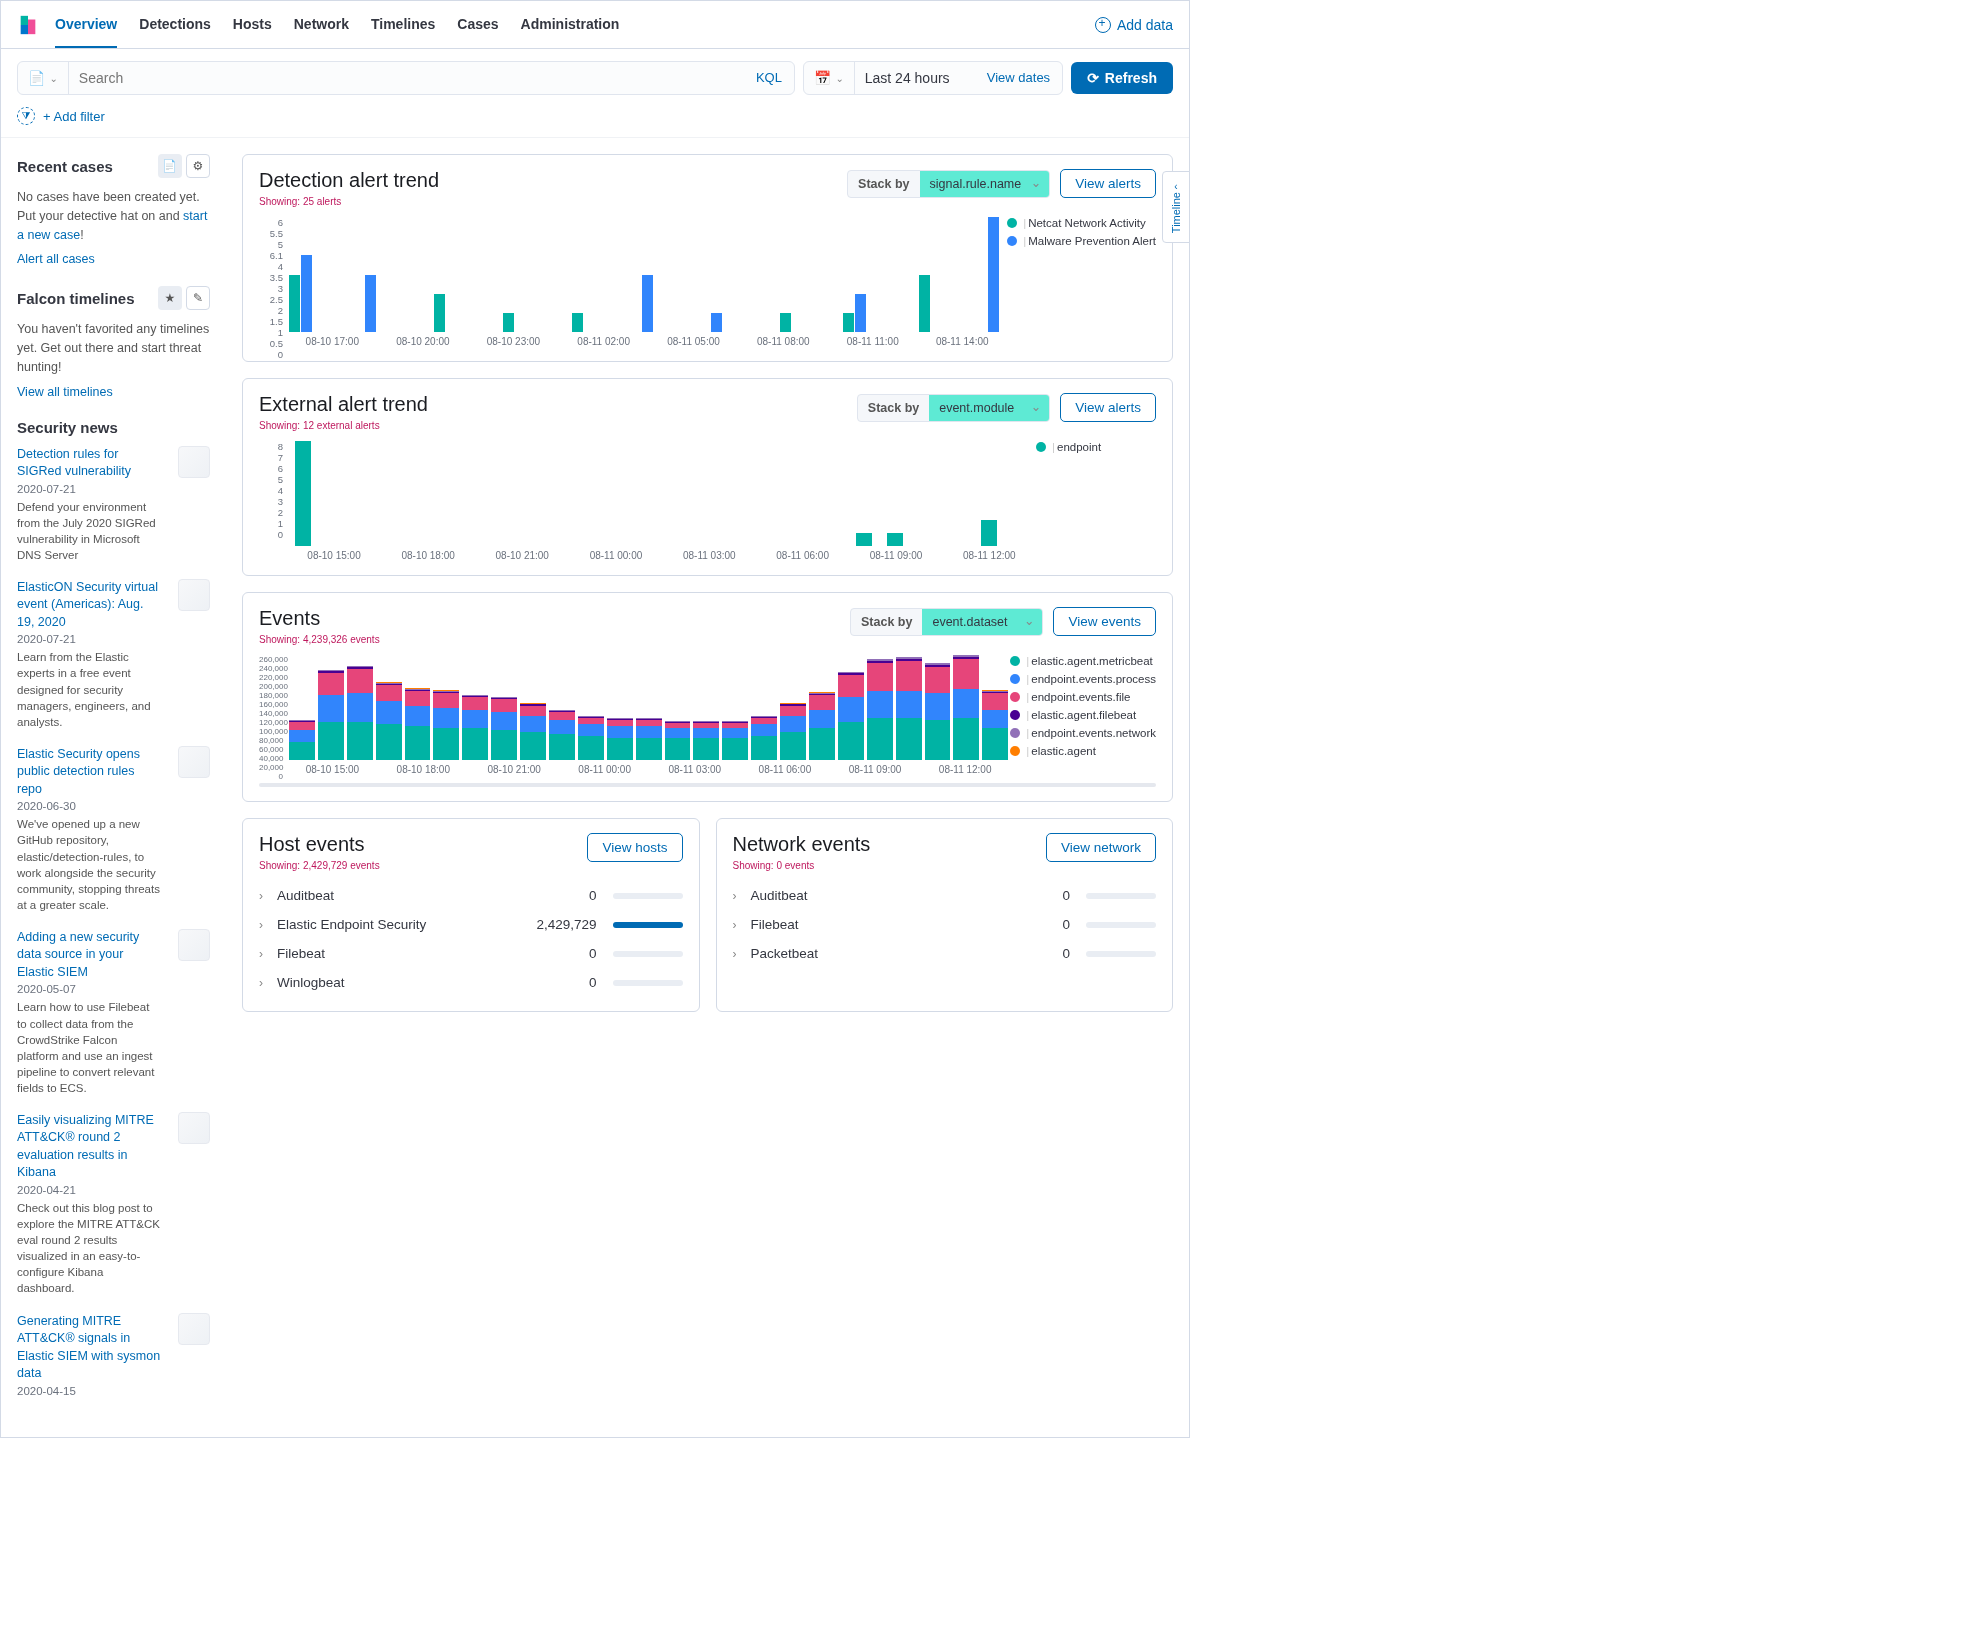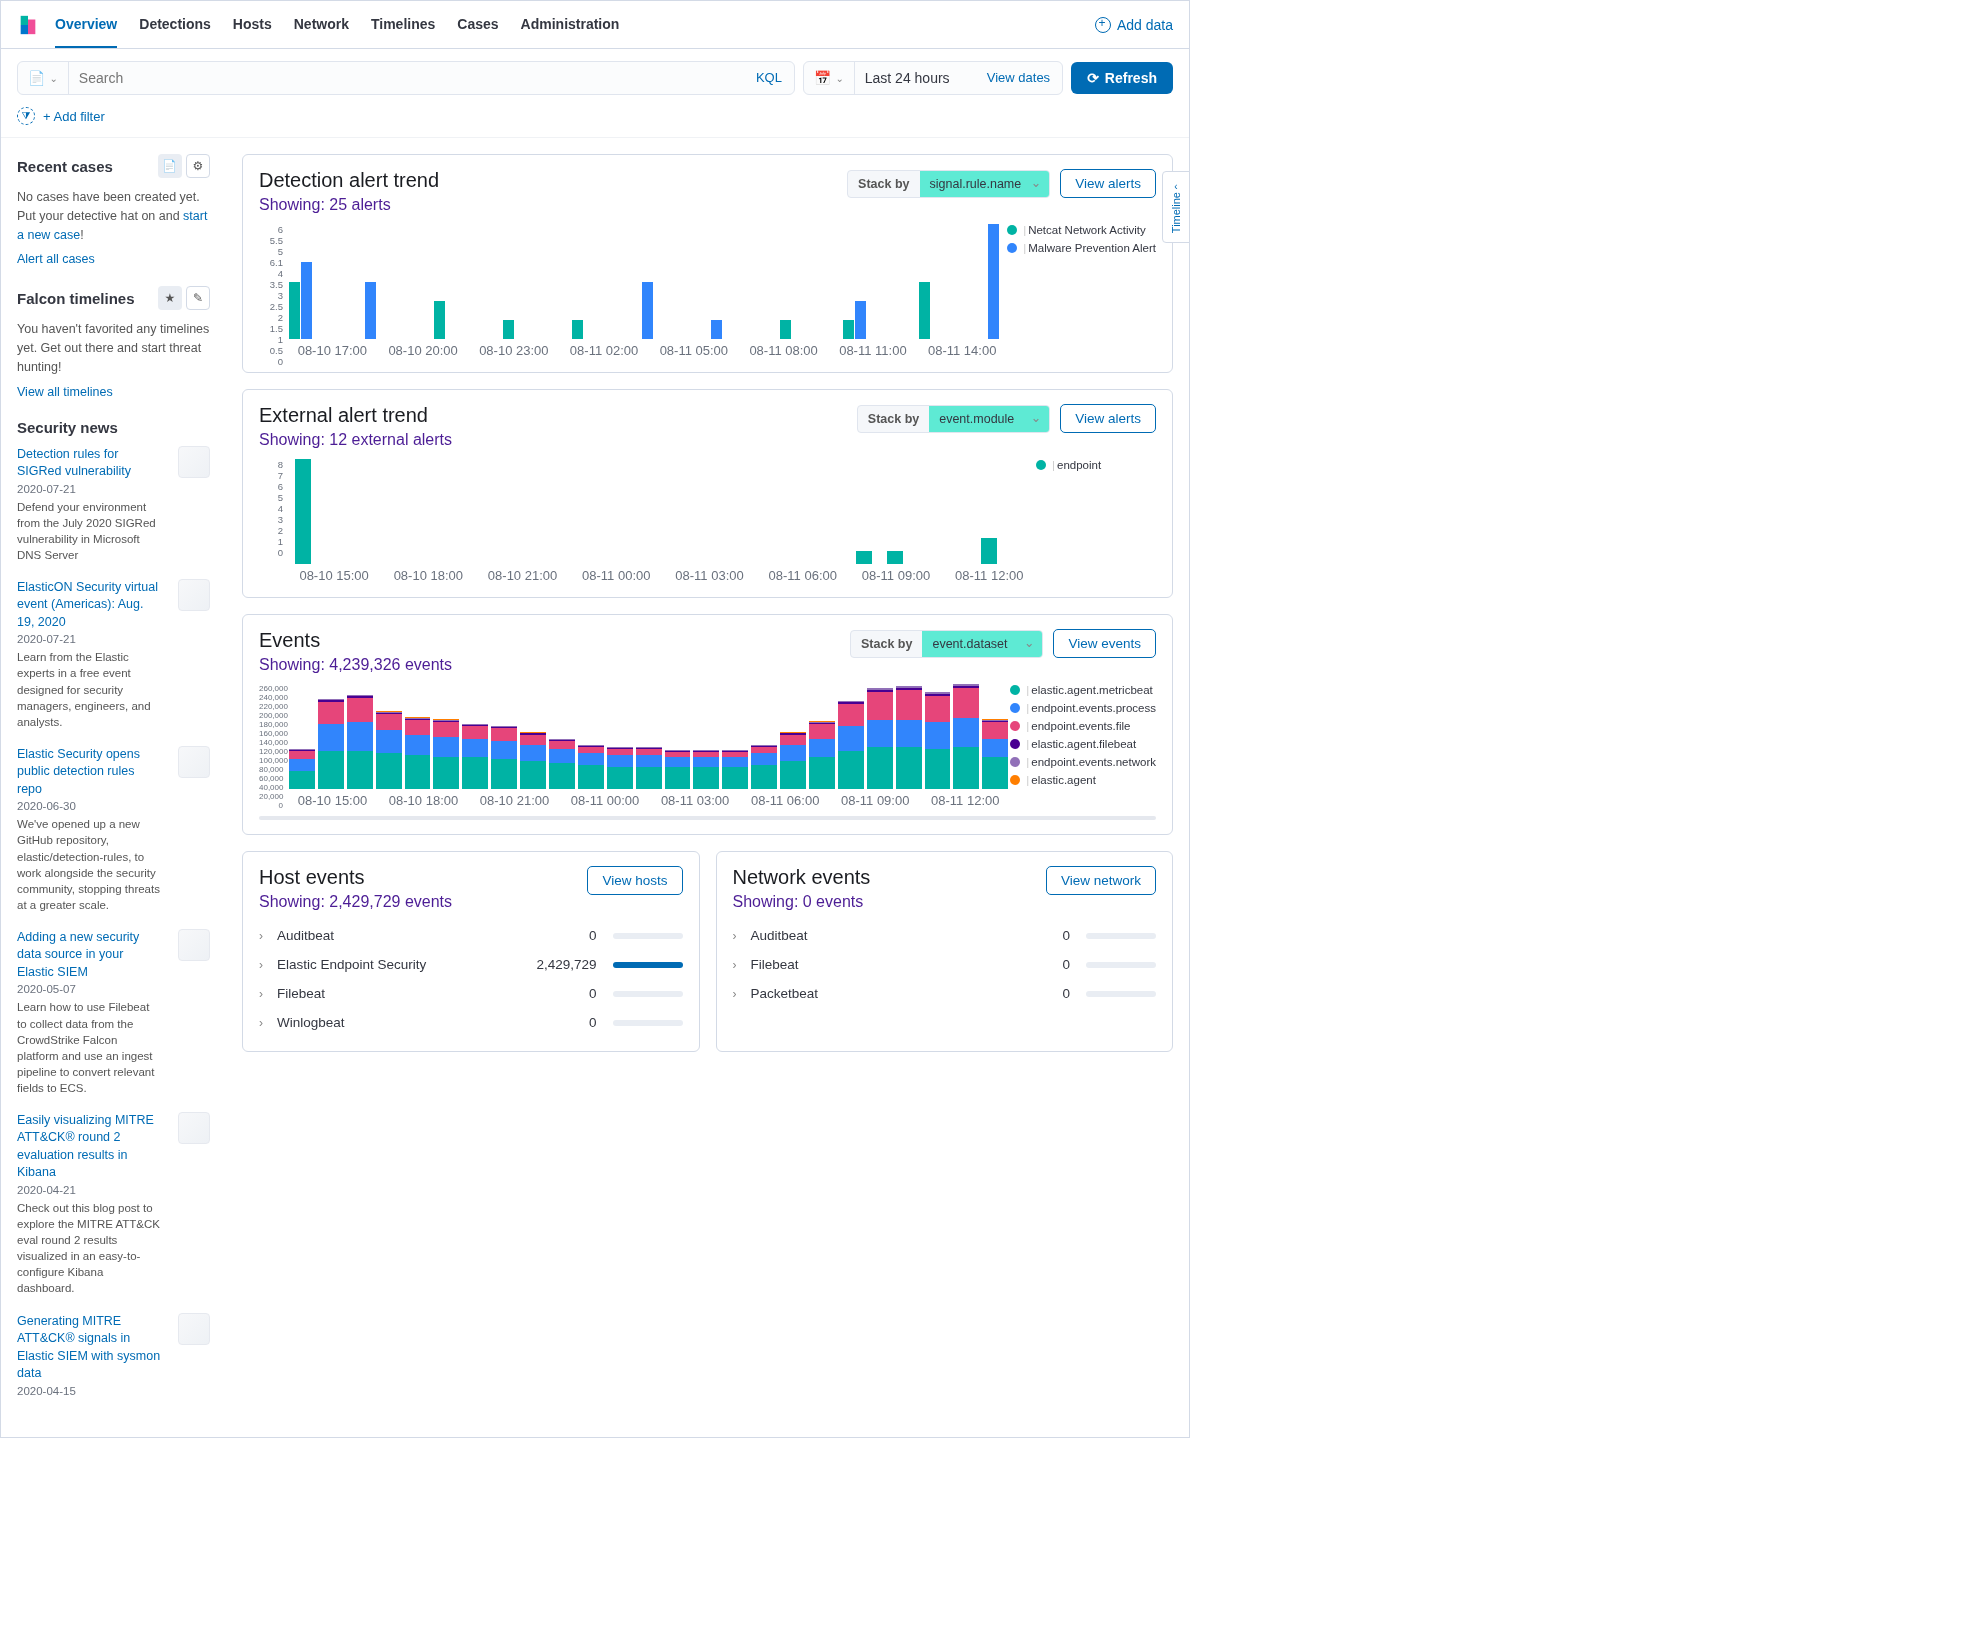--- a/index.html
+++ b/index.html
@@ -40,32 +40,32 @@
 .news-item{margin-bottom:16px;display:flex;gap:16px;}
 .news-body{flex:1;}
 .news-title{font-size:12.5px;color:#006bb4;cursor:pointer;line-height:1.4;}
 .news-date{font-size:11.5px;color:#6a717d;margin:2px 0 4px;}
 .news-desc{font-size:11.5px;color:#555;line-height:1.4;}
 .thumb{width:32px;height:32px;border:1px solid #e6e9ef;border-radius:4px;background:linear-gradient(135deg,#f7f8fa,#eef1f5);flex-shrink:0;}
 .content { flex:1; padding:16px; display:flex; flex-direction:column; gap:16px;}
 .panel { border:1px solid #d3dae6; border-radius:6px; padding:14px 16px; background:#fff;}
 .panel-hdr{display:flex;align-items:flex-start;justify-content:space-between;margin-bottom:10px;}
 .p-title{font-size:20px;font-weight:500;color:#1a1c21;}
-.p-sub{font-size:16px;color:#4c1d95;margin-top:4px;}
+.p-sub{font-size:10px;color:#be185d;margin-top:4px;}
 .p-ctrl{display:flex;align-items:center;gap:10px;}
 .stack-sel{display:flex;align-items:center;border:1px solid #e0e5ee;background:#f5f7fa;border-radius:4px;overflow:hidden;font-size:12.5px;}
 .stack-lbl{padding:6px 10px;font-weight:600;color:#555;}
 .stack-val{background:#5eead4;padding:6px 28px 6px 10px;position:relative;min-width:120px;cursor:pointer;}
 .stack-val::after{content:"⌄";position:absolute;right:8px;top:4px;color:#888;}
 .btn-sec{border:1px solid #006bb4;color:#006bb4;background:#fff;padding:6px 14px;border-radius:5px;font-size:13.5px;cursor:pointer;}
 .chart-wrap{display:flex;}
 .chart{flex:1;position:relative;}
 .y-axis{position:absolute;left:0;top:0;bottom:20px;width:24px;display:flex;flex-direction:column;justify-content:space-between;font-size:9.5px;color:#6a717d;text-align:right;}
 .plot{margin-left:28px;height:100%;position:relative;}
-.x-axis{display:flex;justify-content:space-around;font-size:13px;color:#6a717d;margin-left:28px;padding-top:4px;}
+.x-axis{display:flex;justify-content:space-around;font-size:10px;color:#6a717d;margin-left:28px;padding-top:4px;}
 .bars{position:absolute;left:0;right:0;bottom:0;top:0;display:flex;align-items:flex-end;}
 .barcol{flex:1;display:flex;align-items:flex-end;justify-content:center;gap:1px;height:100%;}
 .bar{width:11px;}
 .green{background:#00b3a4;}
 .legend{min-width:120px;font-size:11.5px;}
 .leg-item{display:flex;align-items:center;gap:6px;margin-bottom:6px;cursor:pointer;}
 .leg-sw{width:10px;height:10px;border-radius:50%;}
 .two-col{display:flex;gap:16px;}
 .subpanel{flex:1;border:1px solid #d3dae6;border-radius:6px;padding:14px 16px;}
 .src-row{display:flex;align-items:center;gap:8px;padding:7px 0;font-size:13.5px;}

